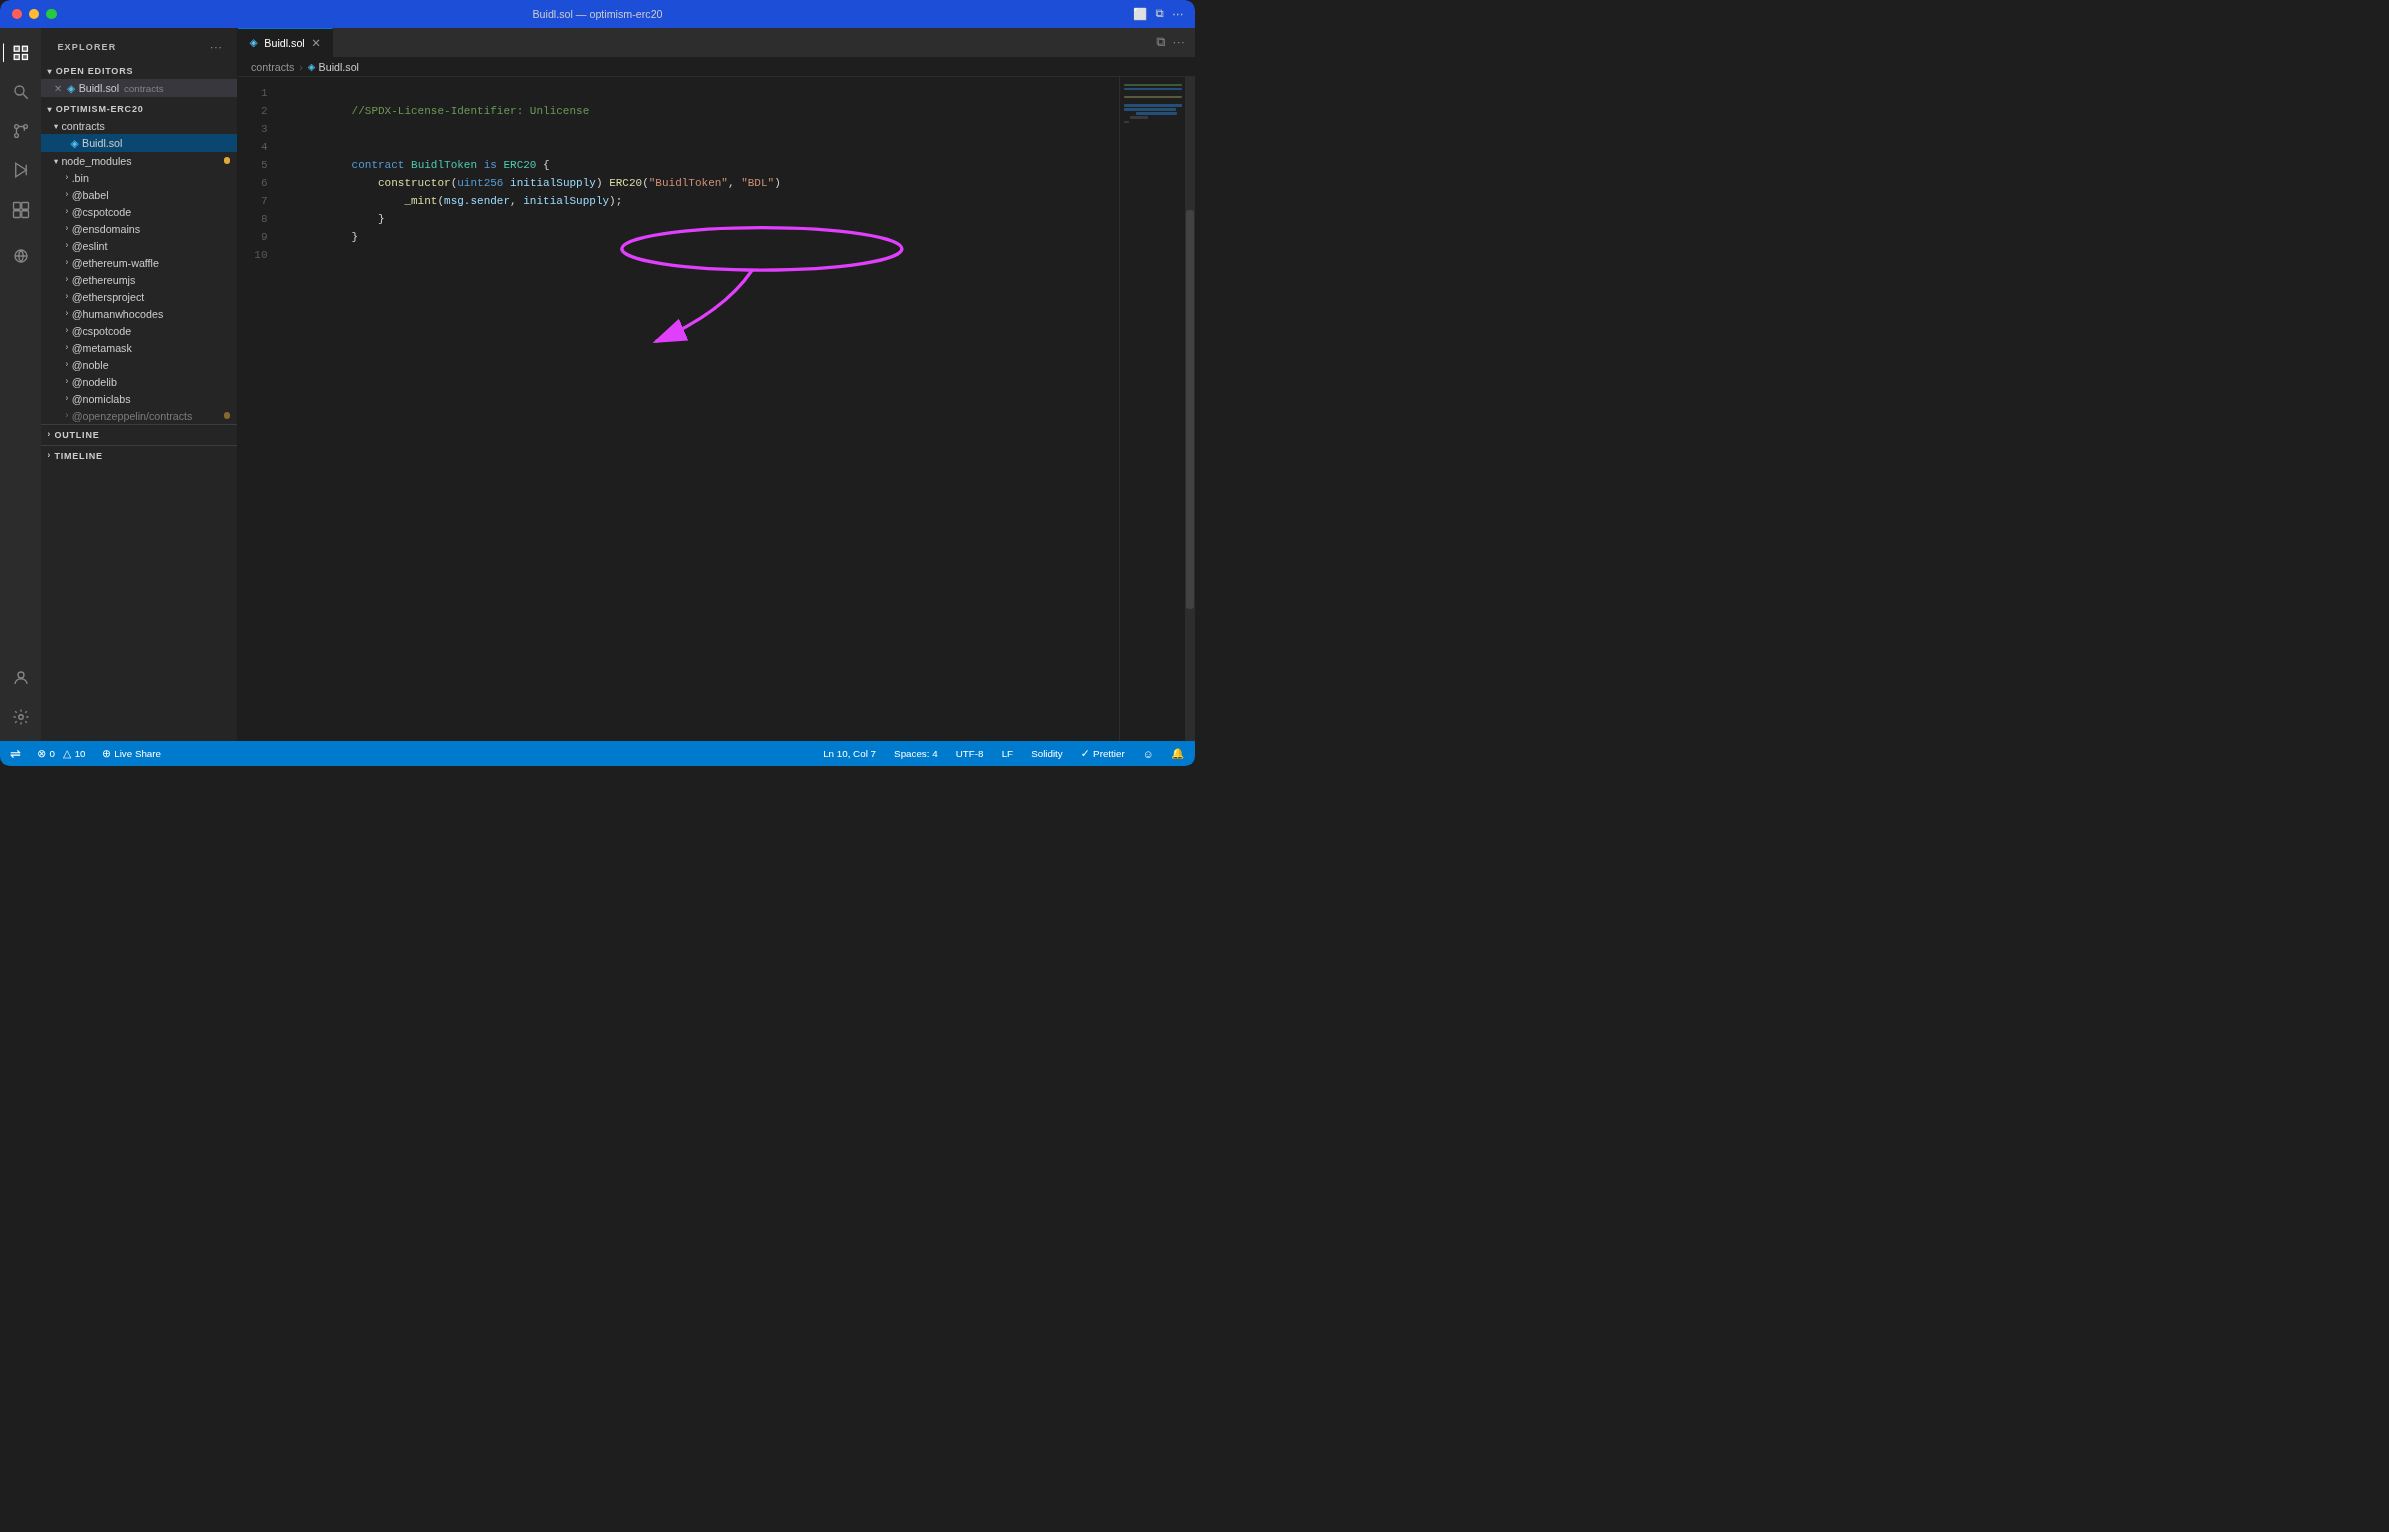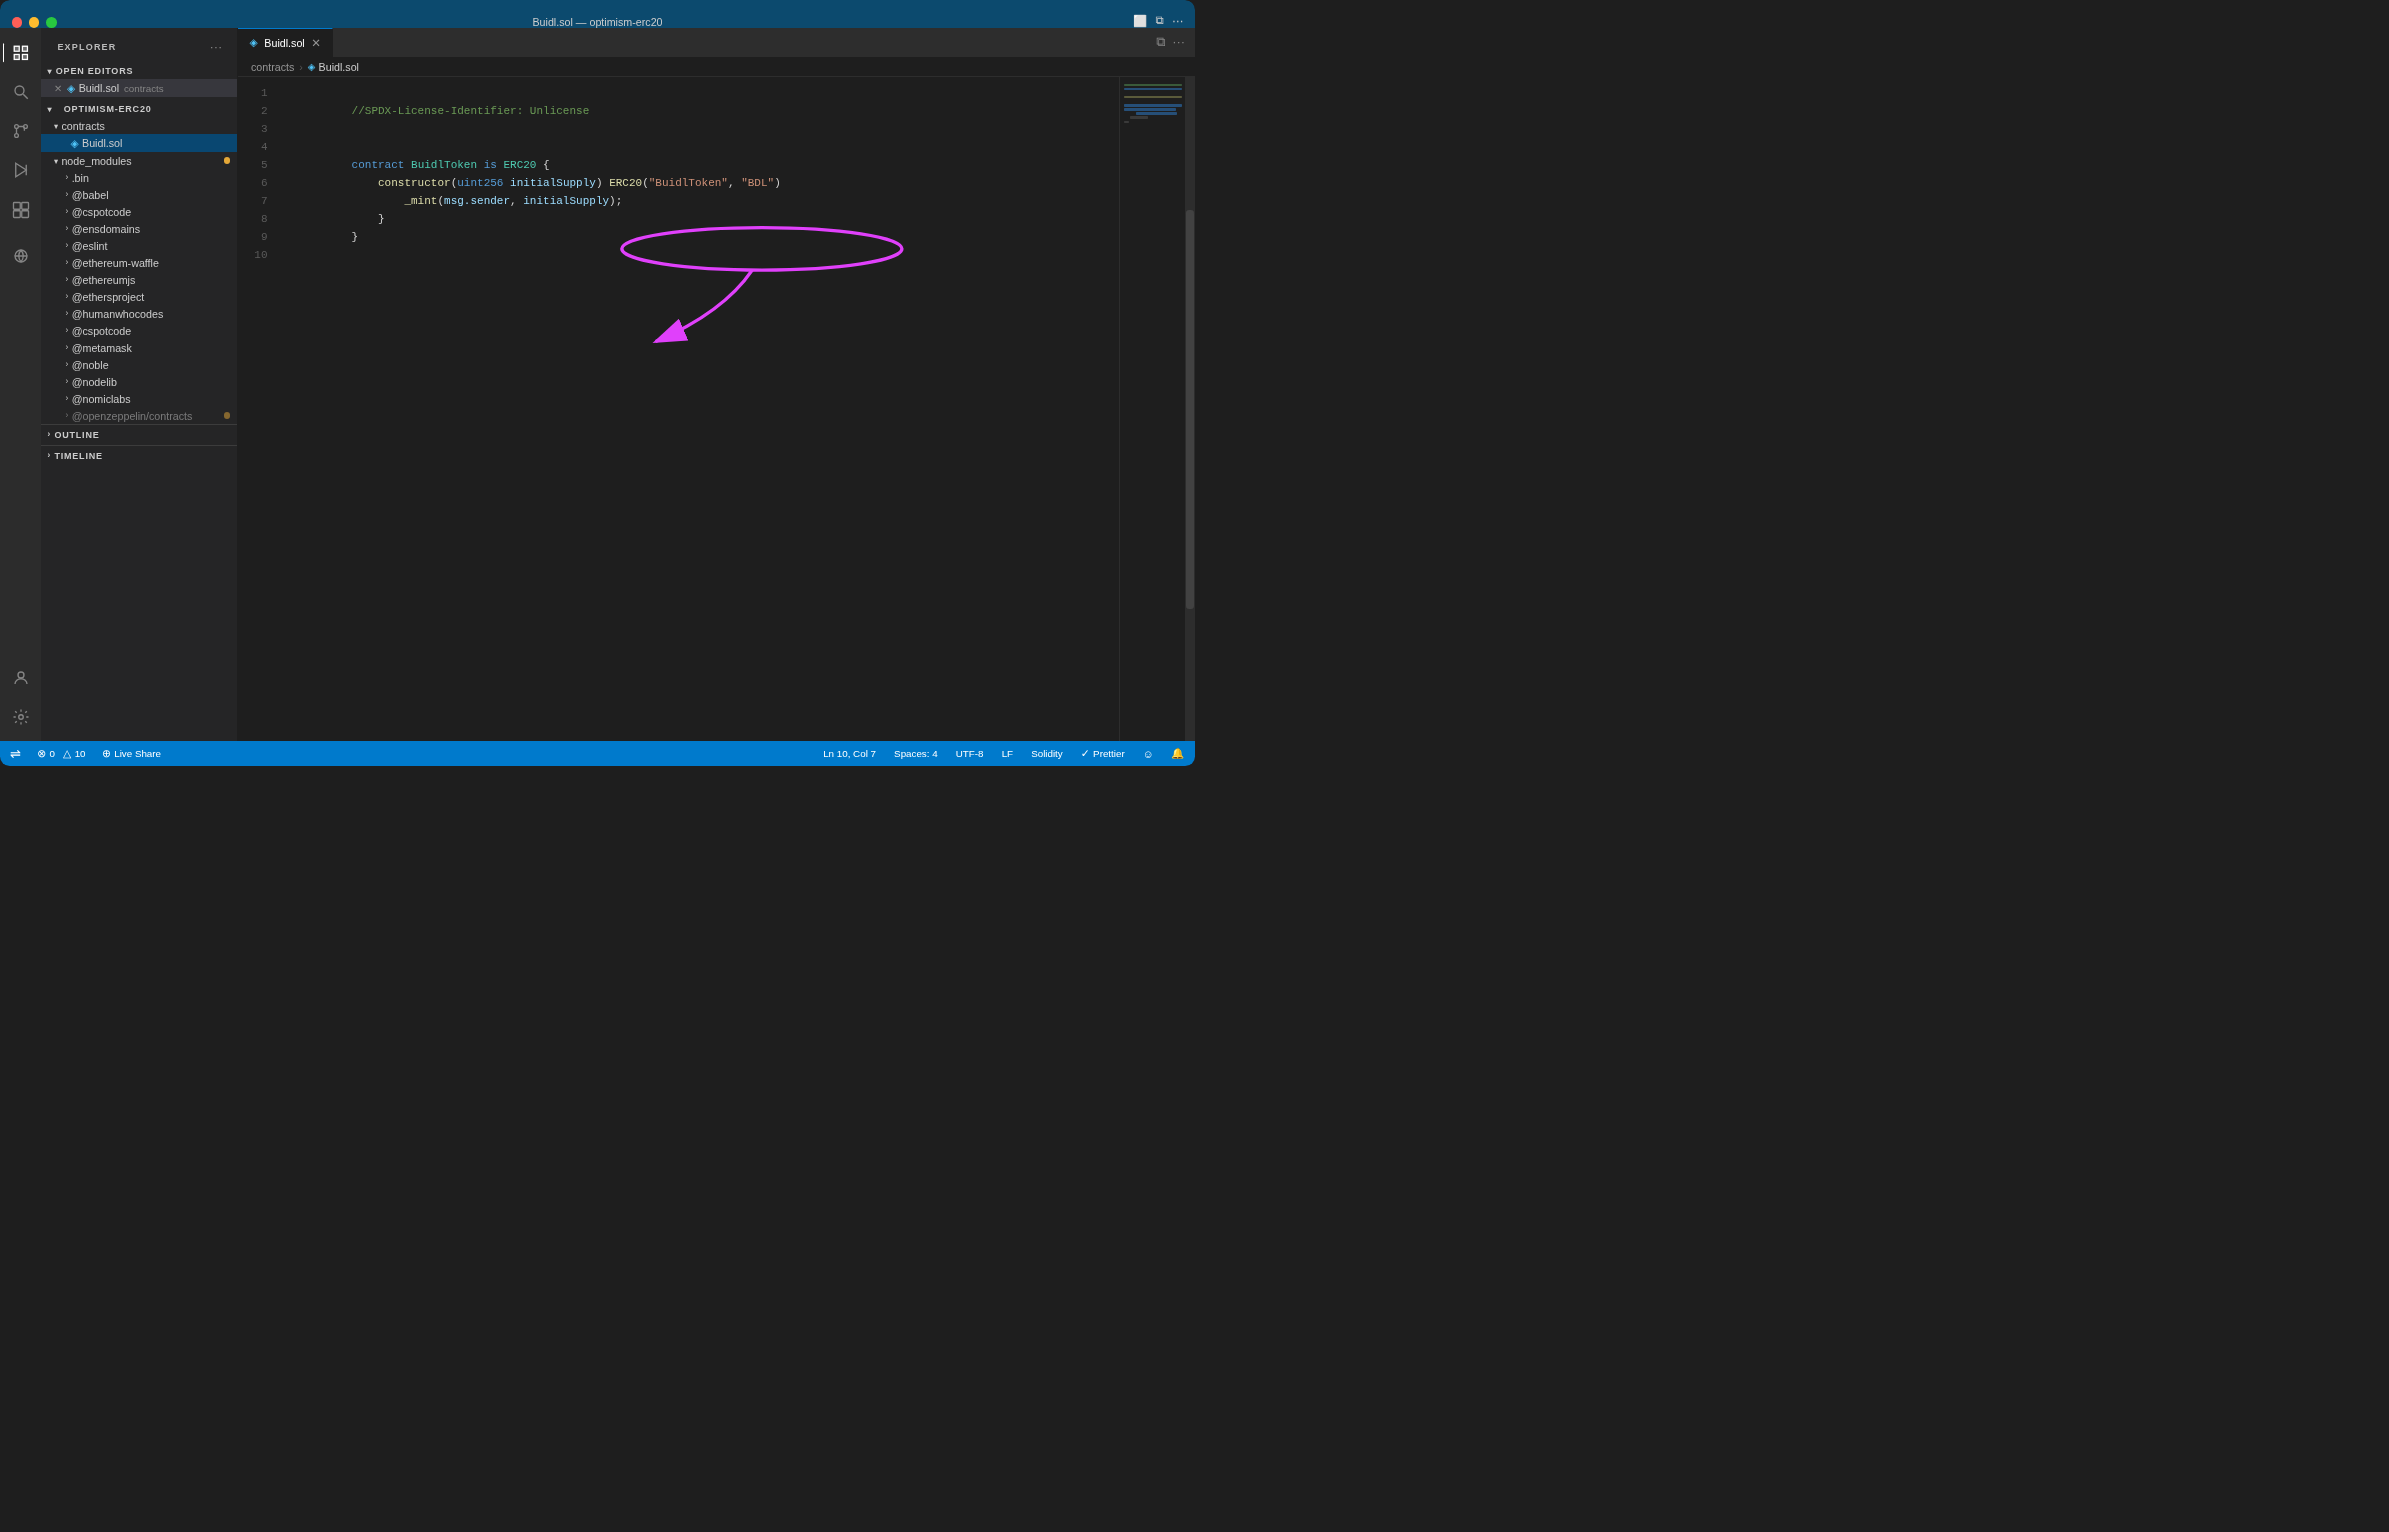--- a/index.html
+++ b/index.html
@@ -7,24 +7,24 @@
       background: #1e1e1e;
       font-family: 'Segoe UI', -apple-system, BlinkMacSystemFont, sans-serif;
       width: 1195px;
       height: 766px;
       overflow: hidden;
       border-radius: 9.8px;
     }
 
     
     .titlebar {
-      background: #0c4a6e;
+      background: #1d4ed8;
       height: 28px;
       display: flex;
-      align-items: flex-end;
+      align-items: center;
       justify-content: center;
       position: relative;
       border-radius: 9.8px 9.8px 0 0;
     }
     .titlebar-buttons {
       position: absolute;
       left: 11.5px;
       display: flex;
       gap: 6.6px;
       align-items: center;
@@ -501,21 +501,21 @@
       </div>
       <div class="open-editors-item active">
         <span style="margin-right:4.9px; color:#858585; font-size:9.8px;">✕</span>
         <span style="color:#4fc3f7; margin-right:3.3px; font-size:10.7px;">◈</span>
         <span>Buidl.sol</span>
         <span style="margin-left:4.9px; color:#858585; font-size:9.8px;">contracts</span>
       </div>
 
       <div class="section-header" style="margin-top:3.3px;">
         <span class="section-arrow">▾</span>
-        <span style="font-size:9px; font-weight:700; letter-spacing:0.8px;margin-left:8px;">OPTIMISM-ERC20</span>
+        <span style="font-size:9px; font-weight:700; letter-spacing:0.8px;">OPTIMISM-ERC20</span>
       </div>
 
       <div class="tree-item" style="padding-left: 13px;">
         <span class="folder-arrow">▾</span>
         <span>contracts</span>
       </div>
       <div class="tree-item active" style="padding-left: 29.5px; background:#094771;">
         <span style="color:#4fc3f7; margin-right:3.3px;">◈</span>
         <span>Buidl.sol</span>
       </div>

